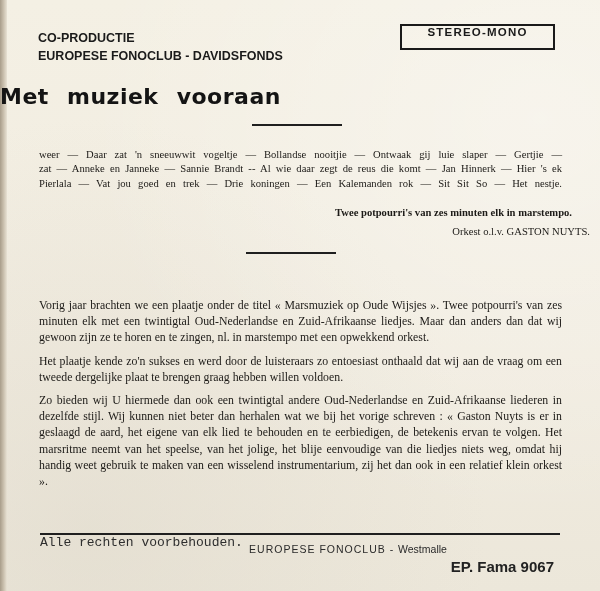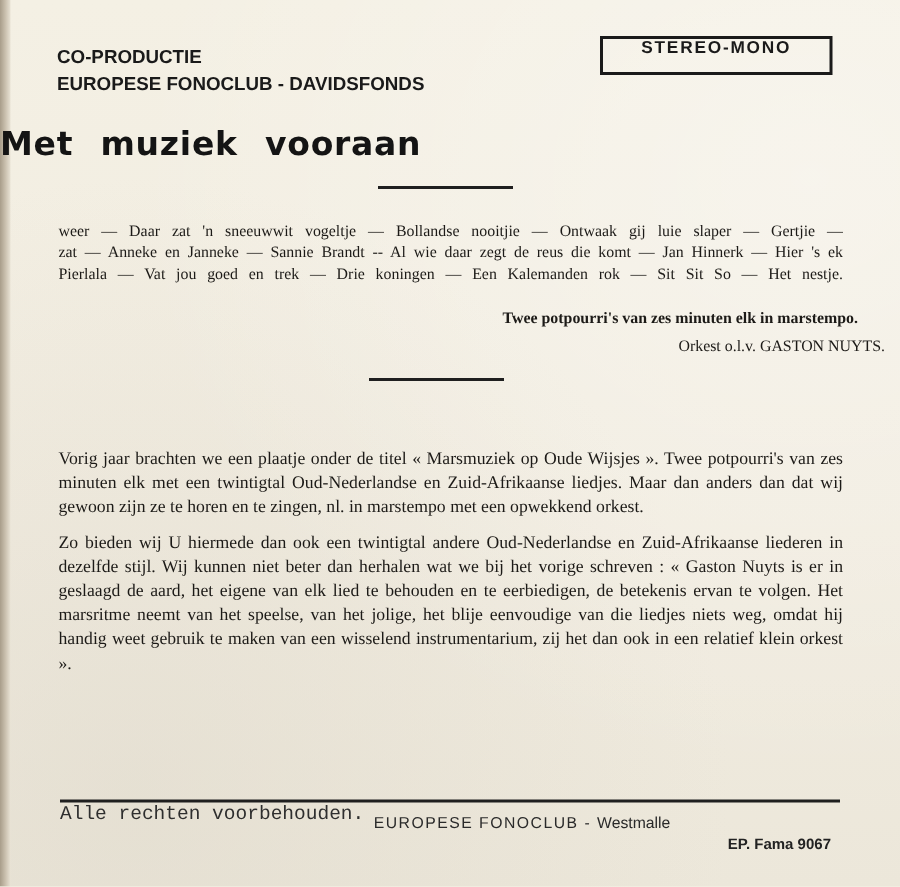--- a/index.html
+++ b/index.html
@@ -68,21 +68,21 @@
     font-family: "Liberation Sans", sans-serif; font-size: 10.5px;
     letter-spacing: 1px; color: #2a2a2a; margin-left: 48px;
   }
   .footer-center .w { letter-spacing: 0; }
   .footer-left {
     position: absolute; left: 40px; top: 535px;
     font-family: Liberation Mono, monospace; font-size: 13px; color: #2e2e2e;
   }
   .footer-right {
     position: absolute; right: 46px; top: 558px;
-    font-family: "Liberation Sans", sans-serif; font-weight: bold; font-size: 10px;
+    font-family: "Liberation Sans", sans-serif; font-weight: bold; font-size: 15px;
     color: #222;
   }
 </style>
 </head>
 <body>
 
 <div class="sleeve">
   <div class="left-edge"></div>
 
   <div class="header-left">
@@ -102,20 +102,21 @@
     <div>zat — Anneke en Janneke — Sannie Brandt -- Al wie daar zegt de reus die komt — Jan Hinnerk — Hier 's ek</div>
     <div>Pierlala — Vat jou goed en trek — Drie koningen — Een Kalemanden rok — Sit Sit So — Het nestje.</div>
   </div>
 
   <div class="subline potpourri">Twee potpourri's van zes minuten elk in marstempo.</div>
   <div class="subline orkest">Orkest o.l.v. GASTON NUYTS.</div>
   <div class="rule-short rule-b"></div>
 
   <div class="body-text">
     <p>Vorig jaar brachten we een plaatje onder de titel « Marsmuziek op Oude Wijsjes ». Twee potpourri's van zes minuten elk met een twintigtal Oud-Nederlandse en Zuid-Afrikaanse liedjes. Maar dan anders dan dat wij gewoon zijn ze te horen en te zingen, nl. in marstempo met een opwekkend orkest.</p>
+    <p>Het plaatje kende zo'n sukses en werd door de luisteraars zo entoesiast onthaald dat wij aan de vraag om een tweede dergelijke plaat te brengen graag hebben willen voldoen.</p>
     <p>Zo bieden wij U hiermede dan ook een twintigtal andere Oud-Nederlandse en Zuid-Afrikaanse liederen in dezelfde stijl. Wij kunnen niet beter dan herhalen wat we bij het vorige schreven : « Gaston Nuyts is er in geslaagd de aard, het eigene van elk lied te behouden en te eerbiedigen, de betekenis ervan te volgen. Het marsritme neemt van het speelse, van het jolige, het blije eenvoudige van die liedjes niets weg, omdat hij handig weet gebruik te maken van een wisselend instrumentarium, zij het dan ook in een relatief klein orkest ».</p>
   </div>
 
   <div class="rule-long"></div>
 
   <div class="footer-center">
     <span>EUROPESE FONOCLUB</span><span> - </span><span class="w">Westmalle</span>
   </div>
   <div class="footer-left">Alle rechten voorbehouden.</div>
   <div class="footer-right">EP. Fama 9067</div>

